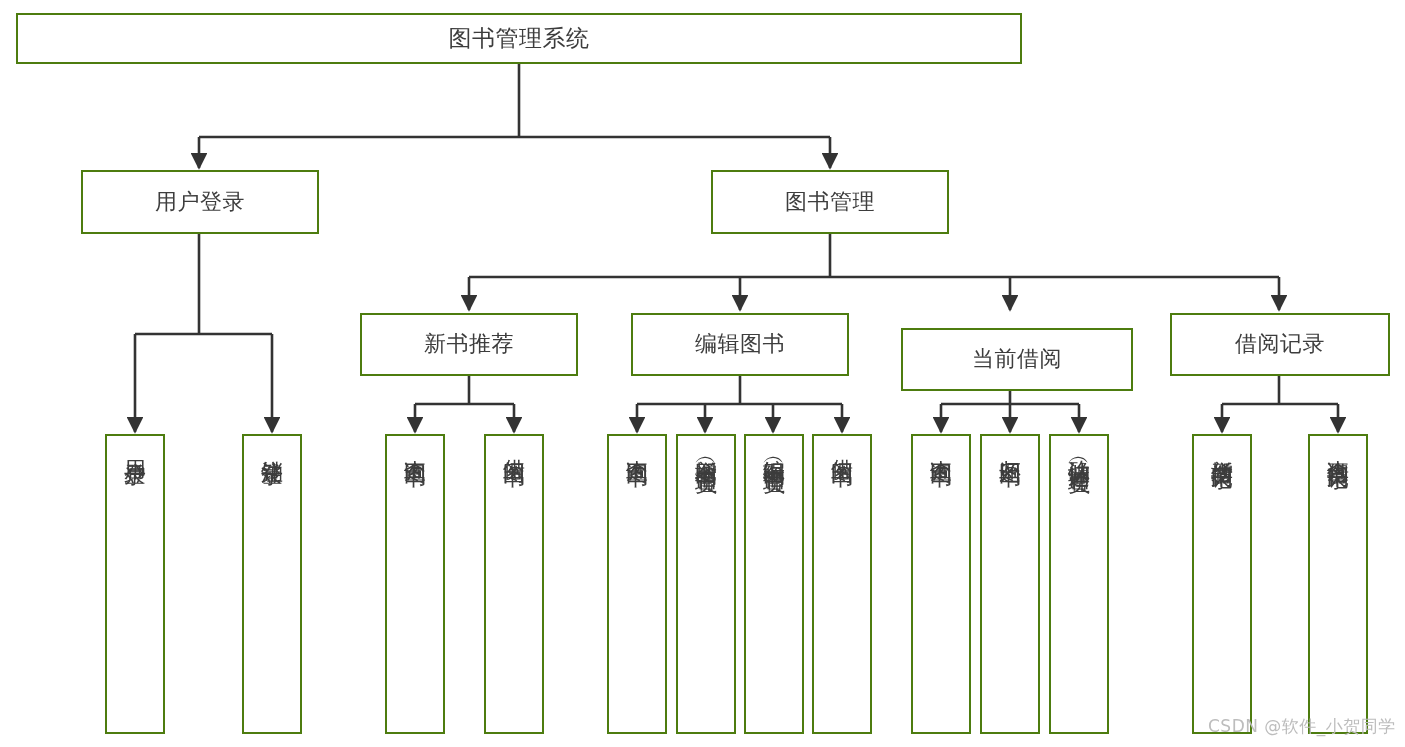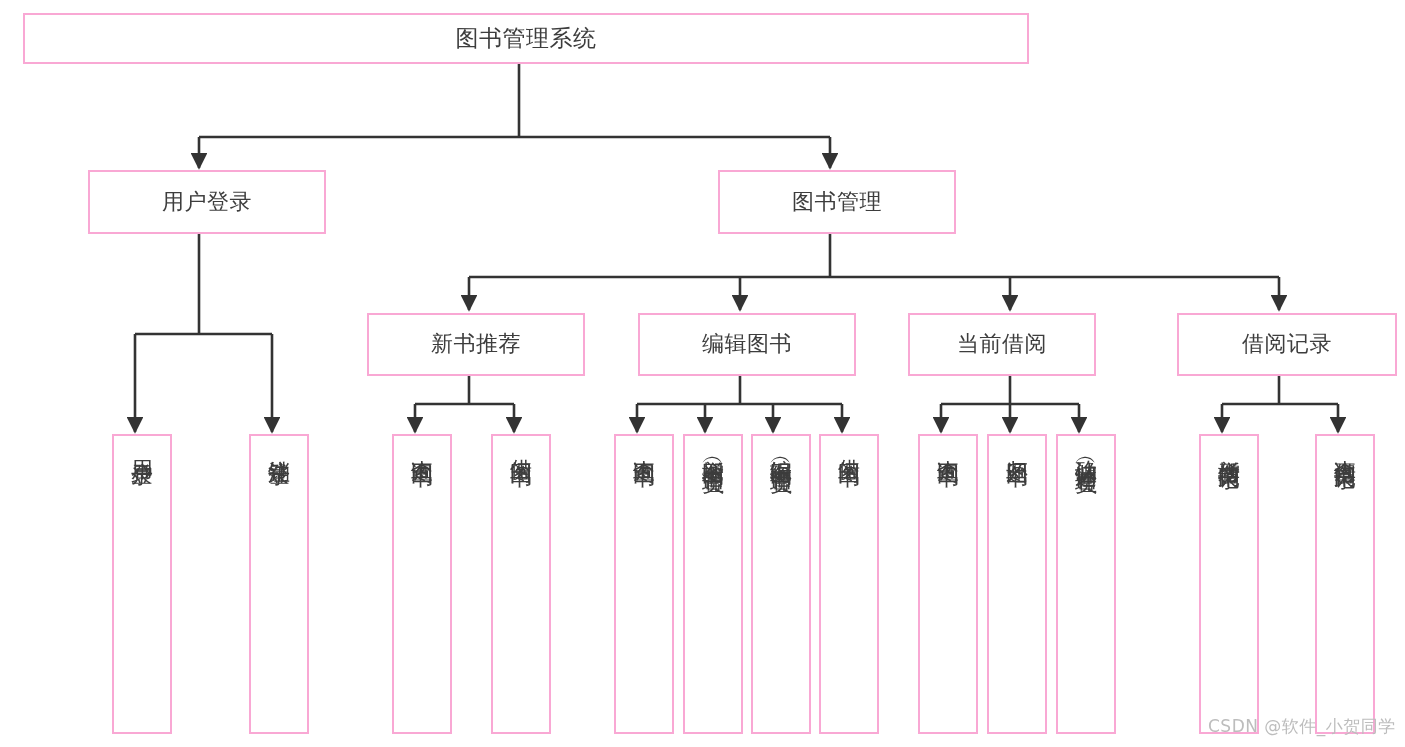--- a/index.html
+++ b/index.html
@@ -17,27 +17,26 @@
   svg.wires{
     position:absolute;
     left:0; top:0;
     width:1405px; height:747px;
     pointer-events:none;
   }
   .node{
     position:absolute;
     box-sizing:border-box;
     background:#ffffff;
-    border:2px solid #f9a8d4;
+    border:2px solid #4d7c0f;
     color:#3b3b3b;
     display:flex;
     align-items:center;
     justify-content:center;
     text-align:center;
-    margin-left:7px;
   }
   .node .label{
     color:#3d3d3d;
     line-height:1.12;
     letter-spacing:0.5px;
     white-space:pre;
   }
   
   .node.horiz .label{
     font-size:22px;
@@ -136,21 +135,21 @@
   </div>
 
   <div class="node horiz" style="left:711px; top:170px; width:238px; height:64px;">
     <span class="label">图书管理</span>
   </div>
 
   <div class="node horiz" style="left:631px; top:313px; width:218px; height:63px;">
     <span class="label">编辑图书</span>
   </div>
 
-  <div class="node horiz" style="left:901px; top:313px; width:188px; height:63px;">
+  <div class="node horiz" style="left:901px; top:328px; width:232px; height:63px;">
     <span class="label">当前借阅</span>
   </div>
 
   <div class="node horiz" style="left:1170px; top:313px; width:220px; height:63px;">
     <span class="label">借阅记录</span>
   </div>
 
   <div class="node vert" style="left:105px; top:434px; width:60px; height:300px;">
     <span class="label">用户登录</span>
   </div>

